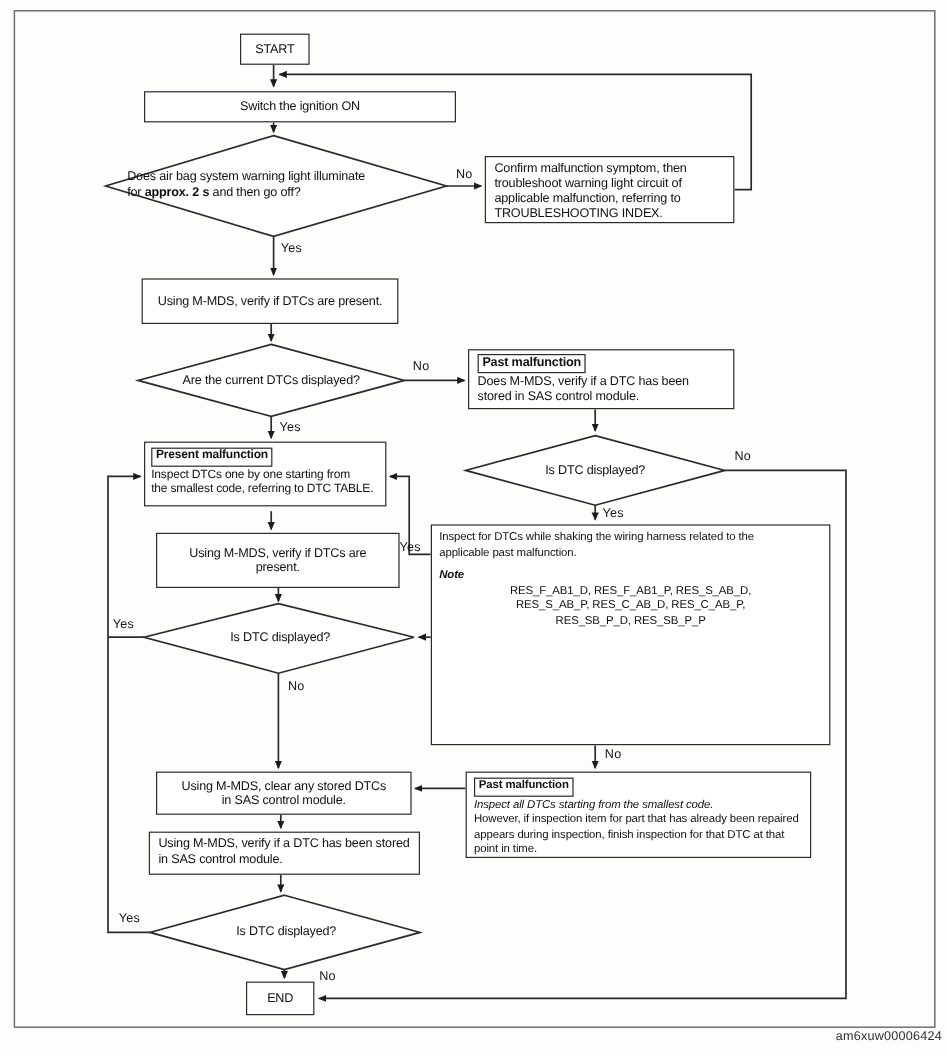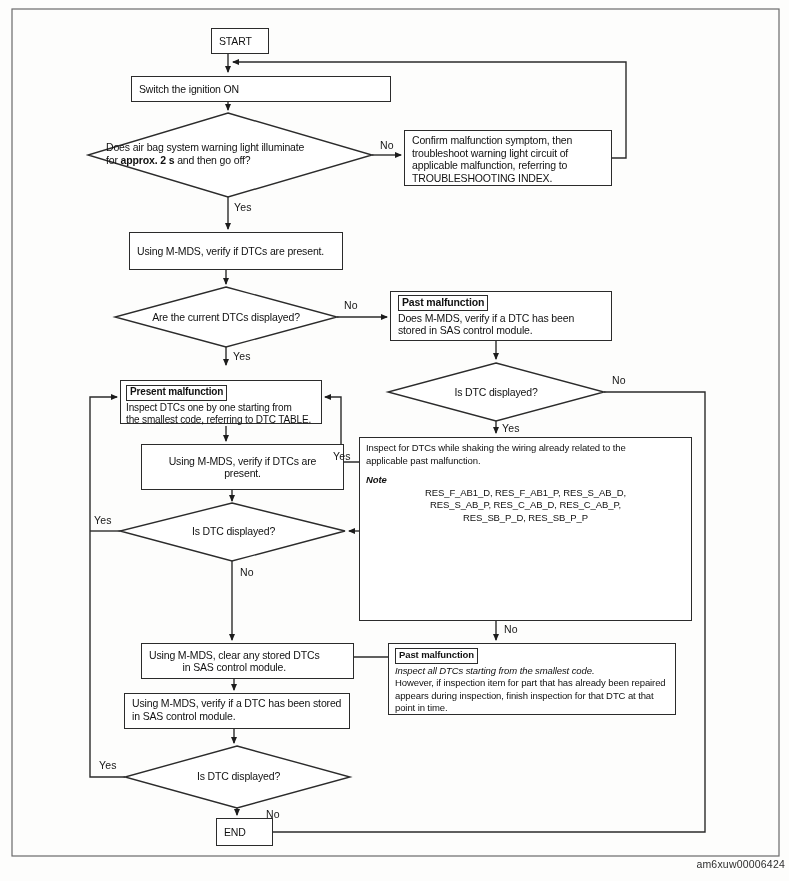--- a/index.html
+++ b/index.html
@@ -3,21 +3,21 @@
 <meta charset="utf-8">
 <style>
   html,body{margin:0;padding:0;background:#fdfdfc;}
   #stage{position:relative;width:789px;height:881px;background:#fdfdfc;
          font-family:"Liberation Sans","DejaVu Sans",sans-serif;color:#111;}
   svg{position:absolute;left:0;top:0;}
   .box{position:absolute;background:#fff;border:1.5px solid #2b2b2b;box-sizing:border-box;
        font-size:10.5px;line-height:12.5px;letter-spacing:-0.15px;padding:4px 7px;color:#111;}
   .box-sm{font-size:9.5px;line-height:12.6px;letter-spacing:-0.1px;}
   .box-xs{font-size:10px;}
-  .center{display:flex;align-items:center;text-align:center;margin-left:11px;}
+  .center{display:flex;align-items:center;justify-content:center;text-align:center;}
   .pre{white-space:pre-line;}
   .tag{display:inline-block;border:1px solid #2b2b2b;padding:0 3px 1px 3px;font-weight:bold;margin-bottom:1px;}
   .dtext{position:absolute;font-size:10.5px;line-height:13px;letter-spacing:-0.15px;color:#111;}
   .dtext.c{text-align:center;}
   .elabel{position:absolute;font-size:10.5px;color:#161616;letter-spacing:0.2px;}
   .b{font-weight:bold;}
   .i{font-style:italic;}
   .bullet{padding-left:10px;text-indent:-10px;margin-top:2px;}
   .gap{height:7px;}
   .pids{text-align:center;}
@@ -89,32 +89,32 @@
   <div class="box center" style="left:118px;top:232px;width:214px;height:38px;">
     <span>Using M-MDS, verify if DTCs are present.</span>
   </div>
 
   <div class="box" style="left:390px;top:291px;width:222px;height:50px;padding-top:3px;">
     <span class="tag">Past malfunction</span>
     <div class="pre">Does M-MDS, verify if a DTC has been
 stored in SAS control module.</div>
   </div>
 
-  <div class="box box-xs" style="left:120px;top:380px;width:202px;height:44px;padding:4px 5px;">
+  <div class="box box-xs" style="left:120px;top:368px;width:202px;height:54px;padding:4px 5px;">
     <span class="tag">Present malfunction</span>
     <div class="pre">Inspect DTCs one by one starting from
 the smallest code, referring to DTC TABLE.</div>
   </div>
 
   <div class="box center" style="left:130px;top:444px;width:203px;height:46px;">
     <span>Using M-MDS, verify if DTCs are present.</span>
   </div>
 
   <div class="box box-sm" style="left:359px;top:437px;width:333px;height:184px;padding:4px 6px;">
-    <div class="pre">Inspect for DTCs while shaking the wiring already related to the
+    <div class="pre">Inspect for DTCs while shaking the wiring harness related to the
 applicable past malfunction.</div>
     <div class="gap"></div>
     <div class="b i">Note</div>
     <div class="pids pre">RES_F_AB1_D, RES_F_AB1_P, RES_S_AB_D,
 RES_S_AB_P, RES_C_AB_D, RES_C_AB_P,
 RES_SB_P_D, RES_SB_P_P</div>
   </div>
 
   <div class="box center pre" style="left:130px;top:643px;width:213px;height:36px;">Using M-MDS, clear any stored DTCs
 in SAS control module.</div>

